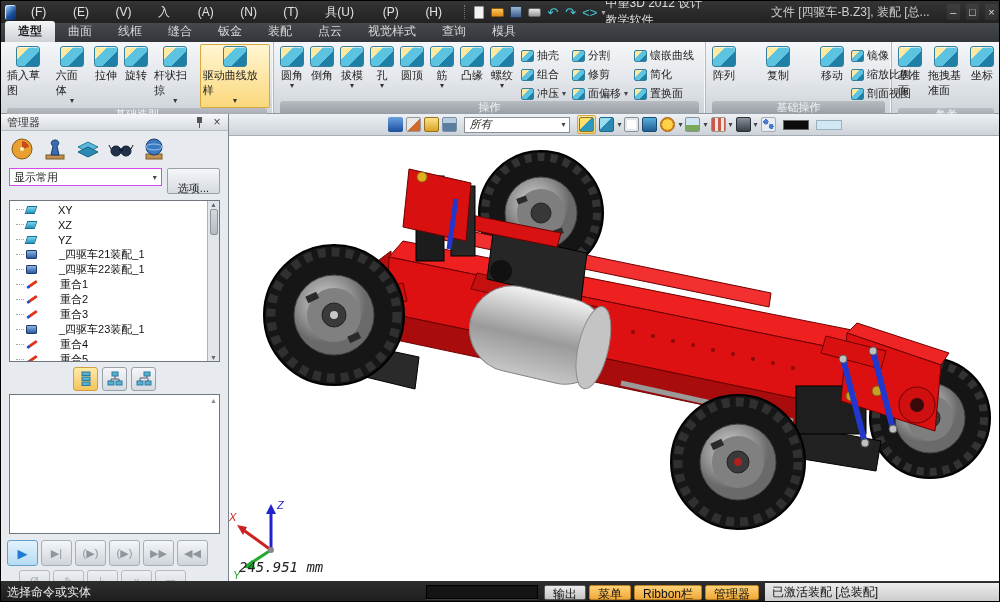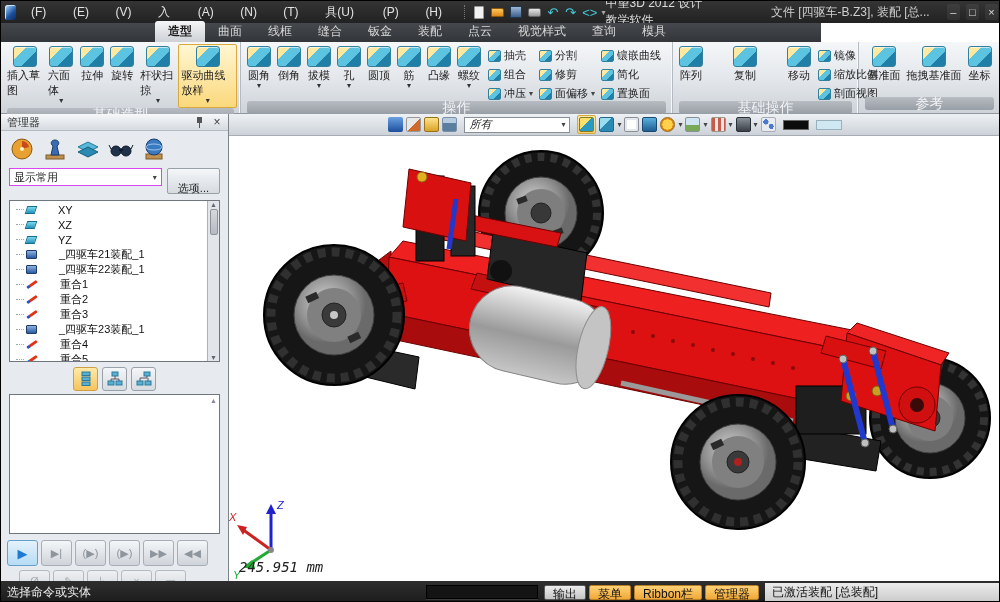--- a/index.html
+++ b/index.html
@@ -19,32 +19,32 @@
   .qi-floppy{width:12px;height:12px;background:linear-gradient(#9db8d8,#3c5e8c);border:1px solid #22364e;}
   .qi-print{width:13px;height:9px;background:linear-gradient(#e8e8e8,#9a9a9a);border:1px solid #666;border-radius:2px;}
   .teal{color:#45c8d8;font-size:13px;}
   .tb-caret{font-size:8px;color:#aaa;margin-left:1px;}
   .tb-title{margin-left:auto;color:#dcdcdc;}
   .tb-doc{margin-left:60px;margin-right:14px;color:#cfcfcf;white-space:nowrap;}
   .winbtn{width:18px;height:16px;margin:0 3px;display:flex;align-items:center;justify-content:center;
     color:#ddd;font-size:11px;border-radius:2px;background:rgba(255,255,255,.06);}
 
   
-  .tabbar{position:absolute;left:0;top:22px;width:820px;height:19px;background:linear-gradient(#45484c,#323539);
-    display:flex;align-items:flex-end;padding-left:12px;justify-content:center;}
+  .tabbar{position:absolute;left:0;top:22px;width:1000px;height:19px;background:linear-gradient(#45484c,#323539);
+    display:flex;align-items:flex-end;padding-left:4px;}
   .tab{padding:2px 13px 2px;font-size:12px;color:#d8d8d8;cursor:default;border-radius:3px 3px 0 0;}
   .tab.active{background:linear-gradient(#f5f6f7,#cdd1d6);color:#1a1a1a;font-weight:bold;}
 
   
   .ribbon{position:absolute;left:0;top:41px;width:1000px;height:72px;display:flex;
     background:linear-gradient(#f5f7f9 0%,#e2e6ea 55%,#ced3d9 100%);border-bottom:1px solid #8f969e;}
   .rgroup{display:flex;flex-direction:column;border-right:1px solid #b4bac1;box-shadow:inset -1px 0 0 #f6f8fa;}
   .rbody{flex:1;display:flex;align-items:flex-start;padding:2px 3px 0;}
   .rlabel{height:13px;margin:0 6px 3px;background:linear-gradient(#b7bcc2,#989ea5);border-radius:3px;
-    color:#f2f4f6;font-size:14px;line-height:13px;text-align:center;}
+    color:#f2f4f6;font-size:11px;line-height:13px;text-align:center;}
   .bigbtn{display:flex;flex-direction:column;align-items:center;padding:1px 2px;min-width:30px;font-size:11px;color:#1c1c1c;border:1px solid transparent;border-radius:2px;}
   .bigbtn.hl{background:linear-gradient(#fff6d2,#fbd87c);border-color:#d9a93e;}
   .bicon{width:24px;height:21px;border-radius:3px;margin-bottom:1px;border:1px solid #34809c;
     background:linear-gradient(135deg,#ffe9a0 0 30%,#5cc4e0 30% 65%,#1f7fa6 65%);box-shadow:inset 0 1px 0 rgba(255,255,255,.6);}
   .caret{height:8px;line-height:6px;font-size:8px;color:#333;}
   .smallcols{display:flex;gap:6px;padding:4px 2px 0 4px;}
   .scol{display:flex;flex-direction:column;gap:4px;}
   .sitem{display:flex;align-items:center;gap:3px;font-size:11px;color:#1c1c1c;white-space:nowrap;}
   .sicon{width:13px;height:12px;border-radius:2px;border:1px solid #34809c;flex:none;
     background:linear-gradient(135deg,#ffe9a0 0 35%,#5cc4e0 35% 70%,#1f7fa6 70%);}
@@ -188,21 +188,21 @@
       <span class="tab">钣金</span>
       <span class="tab">装配</span>
       <span class="tab">点云</span>
       <span class="tab">视觉样式</span>
       <span class="tab">查询</span>
       <span class="tab">模具</span>
     </div>
 
   <div class="ribbon">
 
-    <div class="rgroup" style="width:240px;">
+    <div class="rgroup" style="width:273px;">
       <div class="rbody">
 
           <div class="bigbtn">
             <span class="bicon"></span>
             <span>插入草图</span>
             <span class="caret"></span>
           </div>
 
           <div class="bigbtn">
             <span class="bicon"></span>

